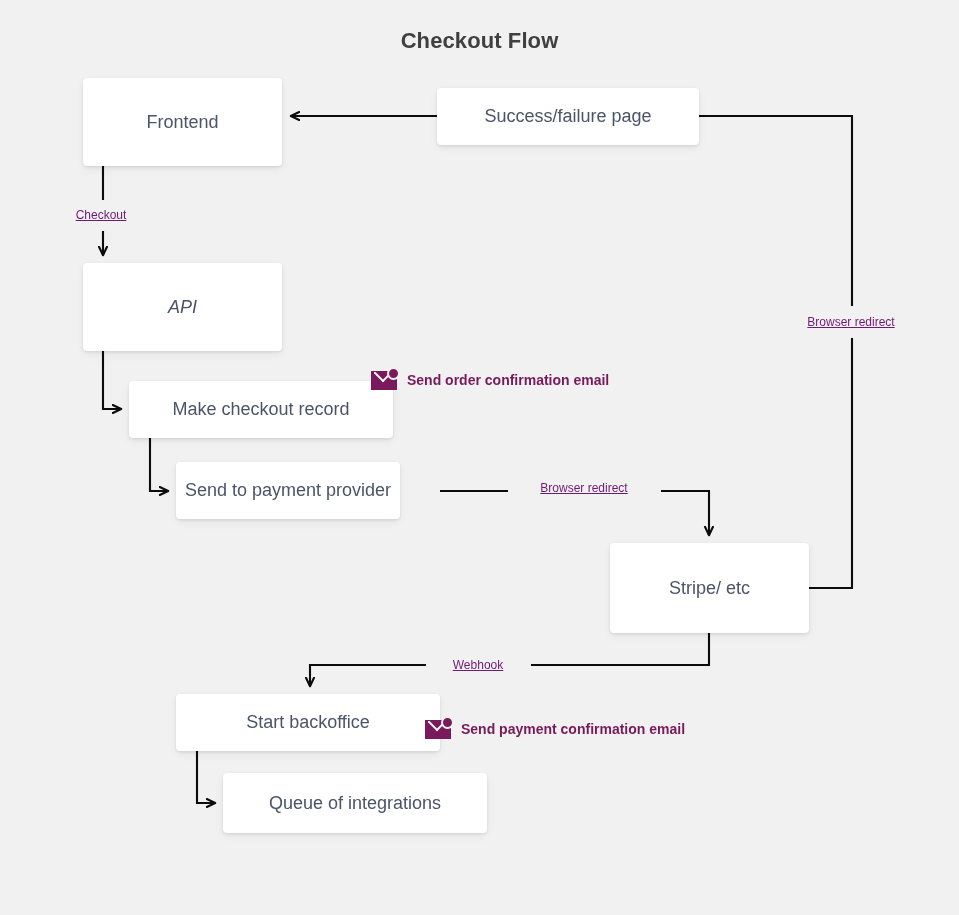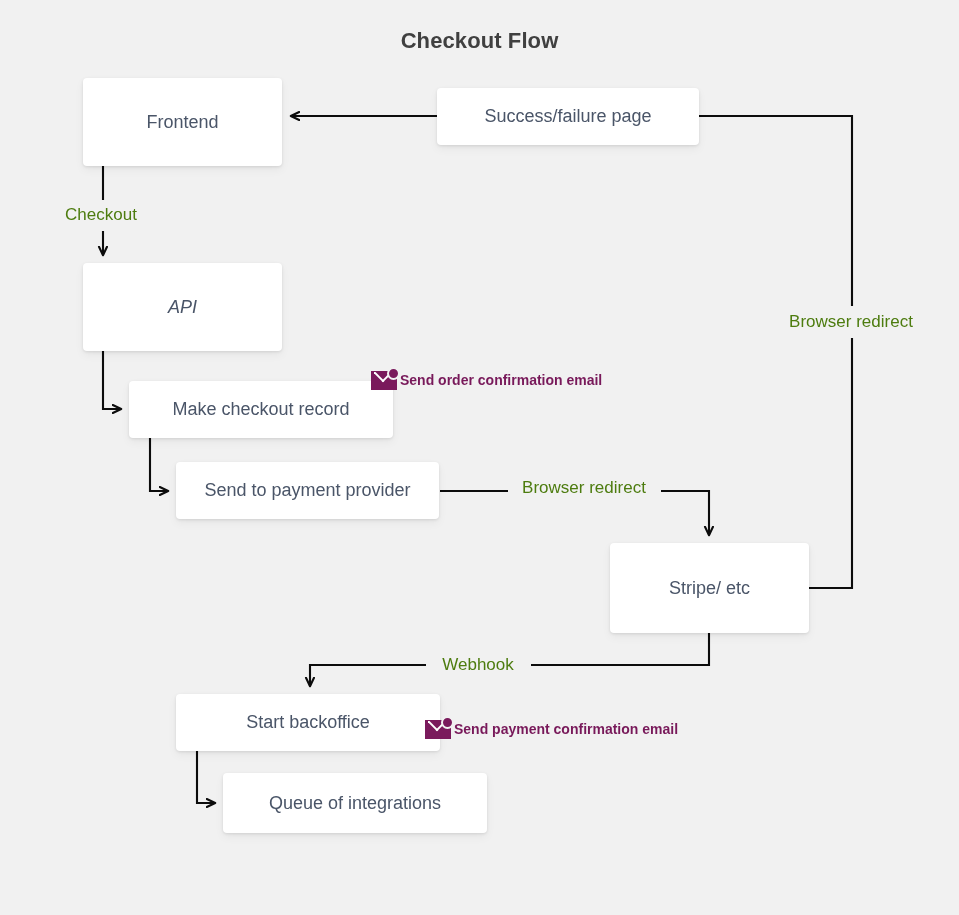--- a/index.html
+++ b/index.html
@@ -46,33 +46,34 @@
     display: flex;
     align-items: center;
     justify-content: center;
     color: #4a5568;
     font-size: 18px;
     box-sizing: border-box;
     z-index: 2;
   }
   .edge-label {
     position: absolute;
-    color: #4d7c0f;
-    font-size: 17px;
+    color: #701a75;
+    font-size: 12px;
     background: #f1f1f1;
     padding: 0 7px;
     white-space: nowrap;
     z-index: 3;
     transform: translate(-50%, -50%);
+    text-decoration: underline;
   }
   .note {
     position: absolute;
     display: flex;
     align-items: center;
-    gap: 1px;
+    gap: 8px;
     z-index: 4;
     white-space: nowrap;
   }
   .note-label {
     color: #7b1f5c;
     font-size: 14px;
     font-weight: bold;
     color: #78195a;
   }
   .envelope {
@@ -163,21 +164,21 @@
       </div>
       <div class="node" style="left: 437px; top: 88px; width: 262px; height: 57px;">
         <span>Success/failure page</span>
       </div>
       <div class="node" style="left: 83px; top: 263px; width: 199px; height: 88px; font-style: italic;">
         <span>API</span>
       </div>
       <div class="node" style="left: 129px; top: 381px; width: 264px; height: 57px;">
         <span>Make checkout record</span>
       </div>
-      <div class="node" style="left: 176px; top: 462px; width: 263px; height: 57px;">
+      <div class="node" style="left: 176px; top: 462px; width: 224px; height: 57px;">
         <span>Send to payment provider</span>
       </div>
       <div class="node" style="left: 610px; top: 543px; width: 199px; height: 90px;">
         <span>Stripe/ etc</span>
       </div>
       <div class="node" style="left: 176px; top: 694px; width: 264px; height: 57px;">
         <span>Start backoffice</span>
       </div>
       <div class="node" style="left: 223px; top: 773px; width: 264px; height: 60px;">
         <span>Queue of integrations</span>

